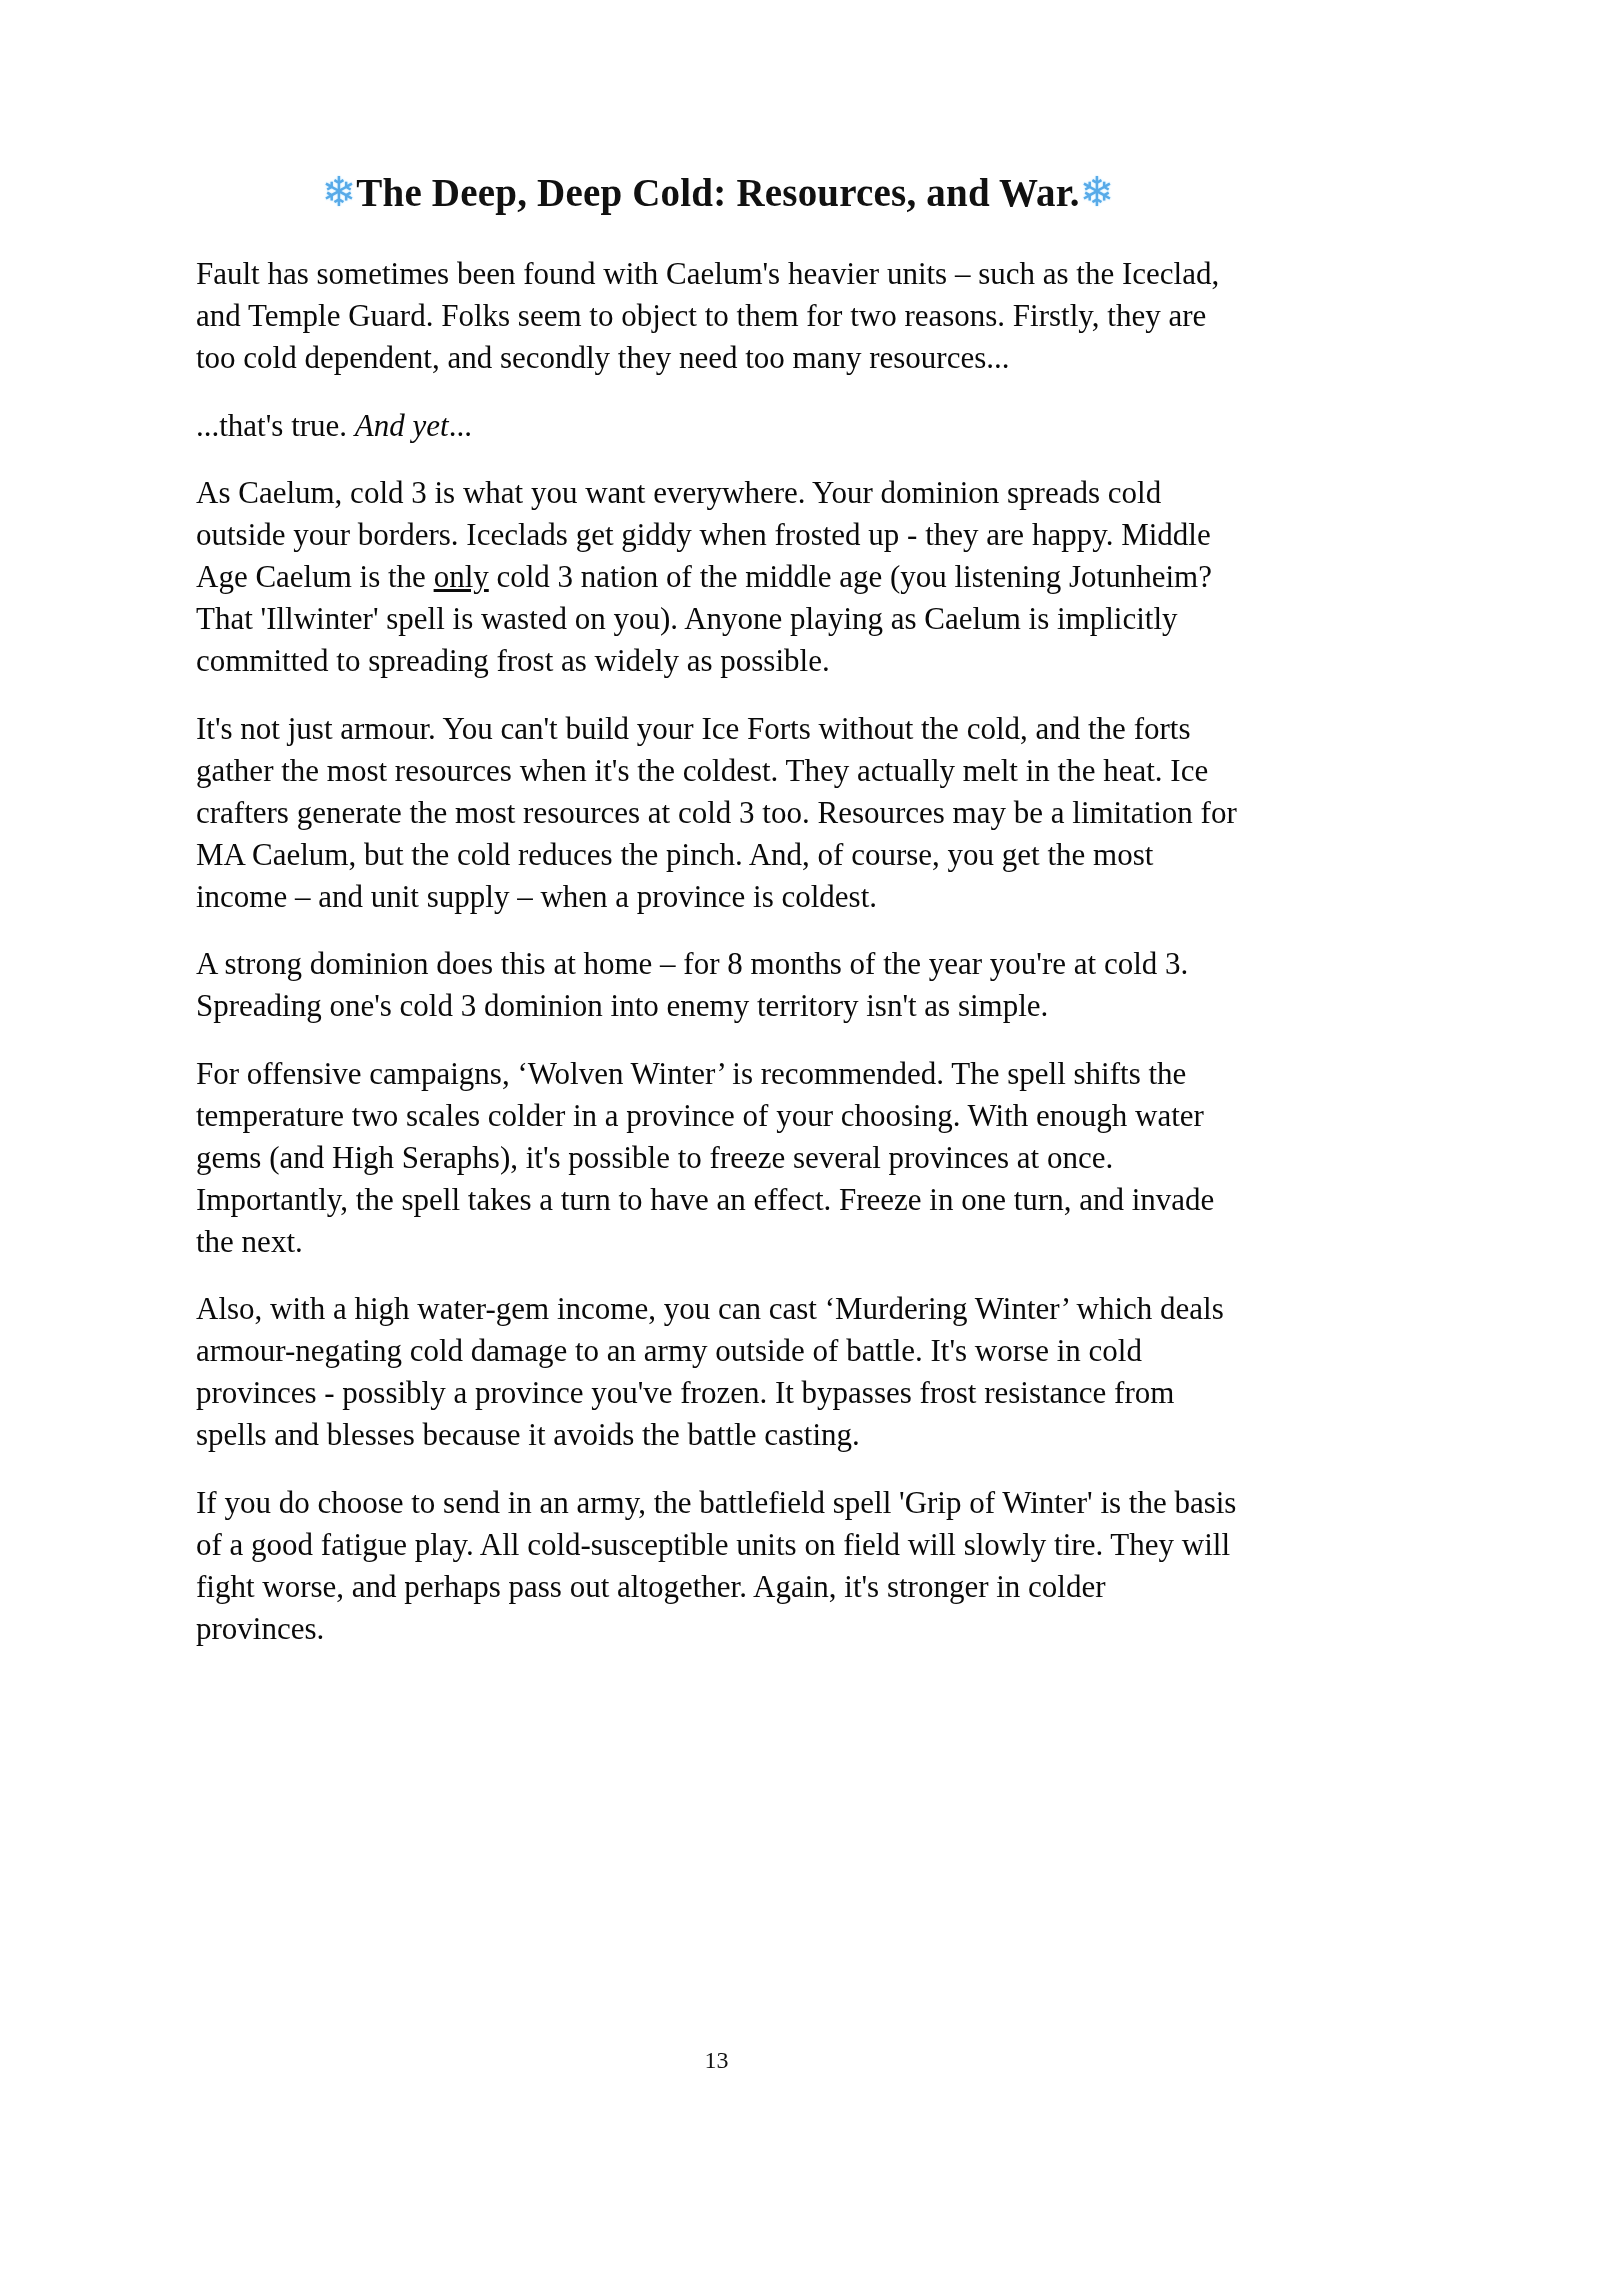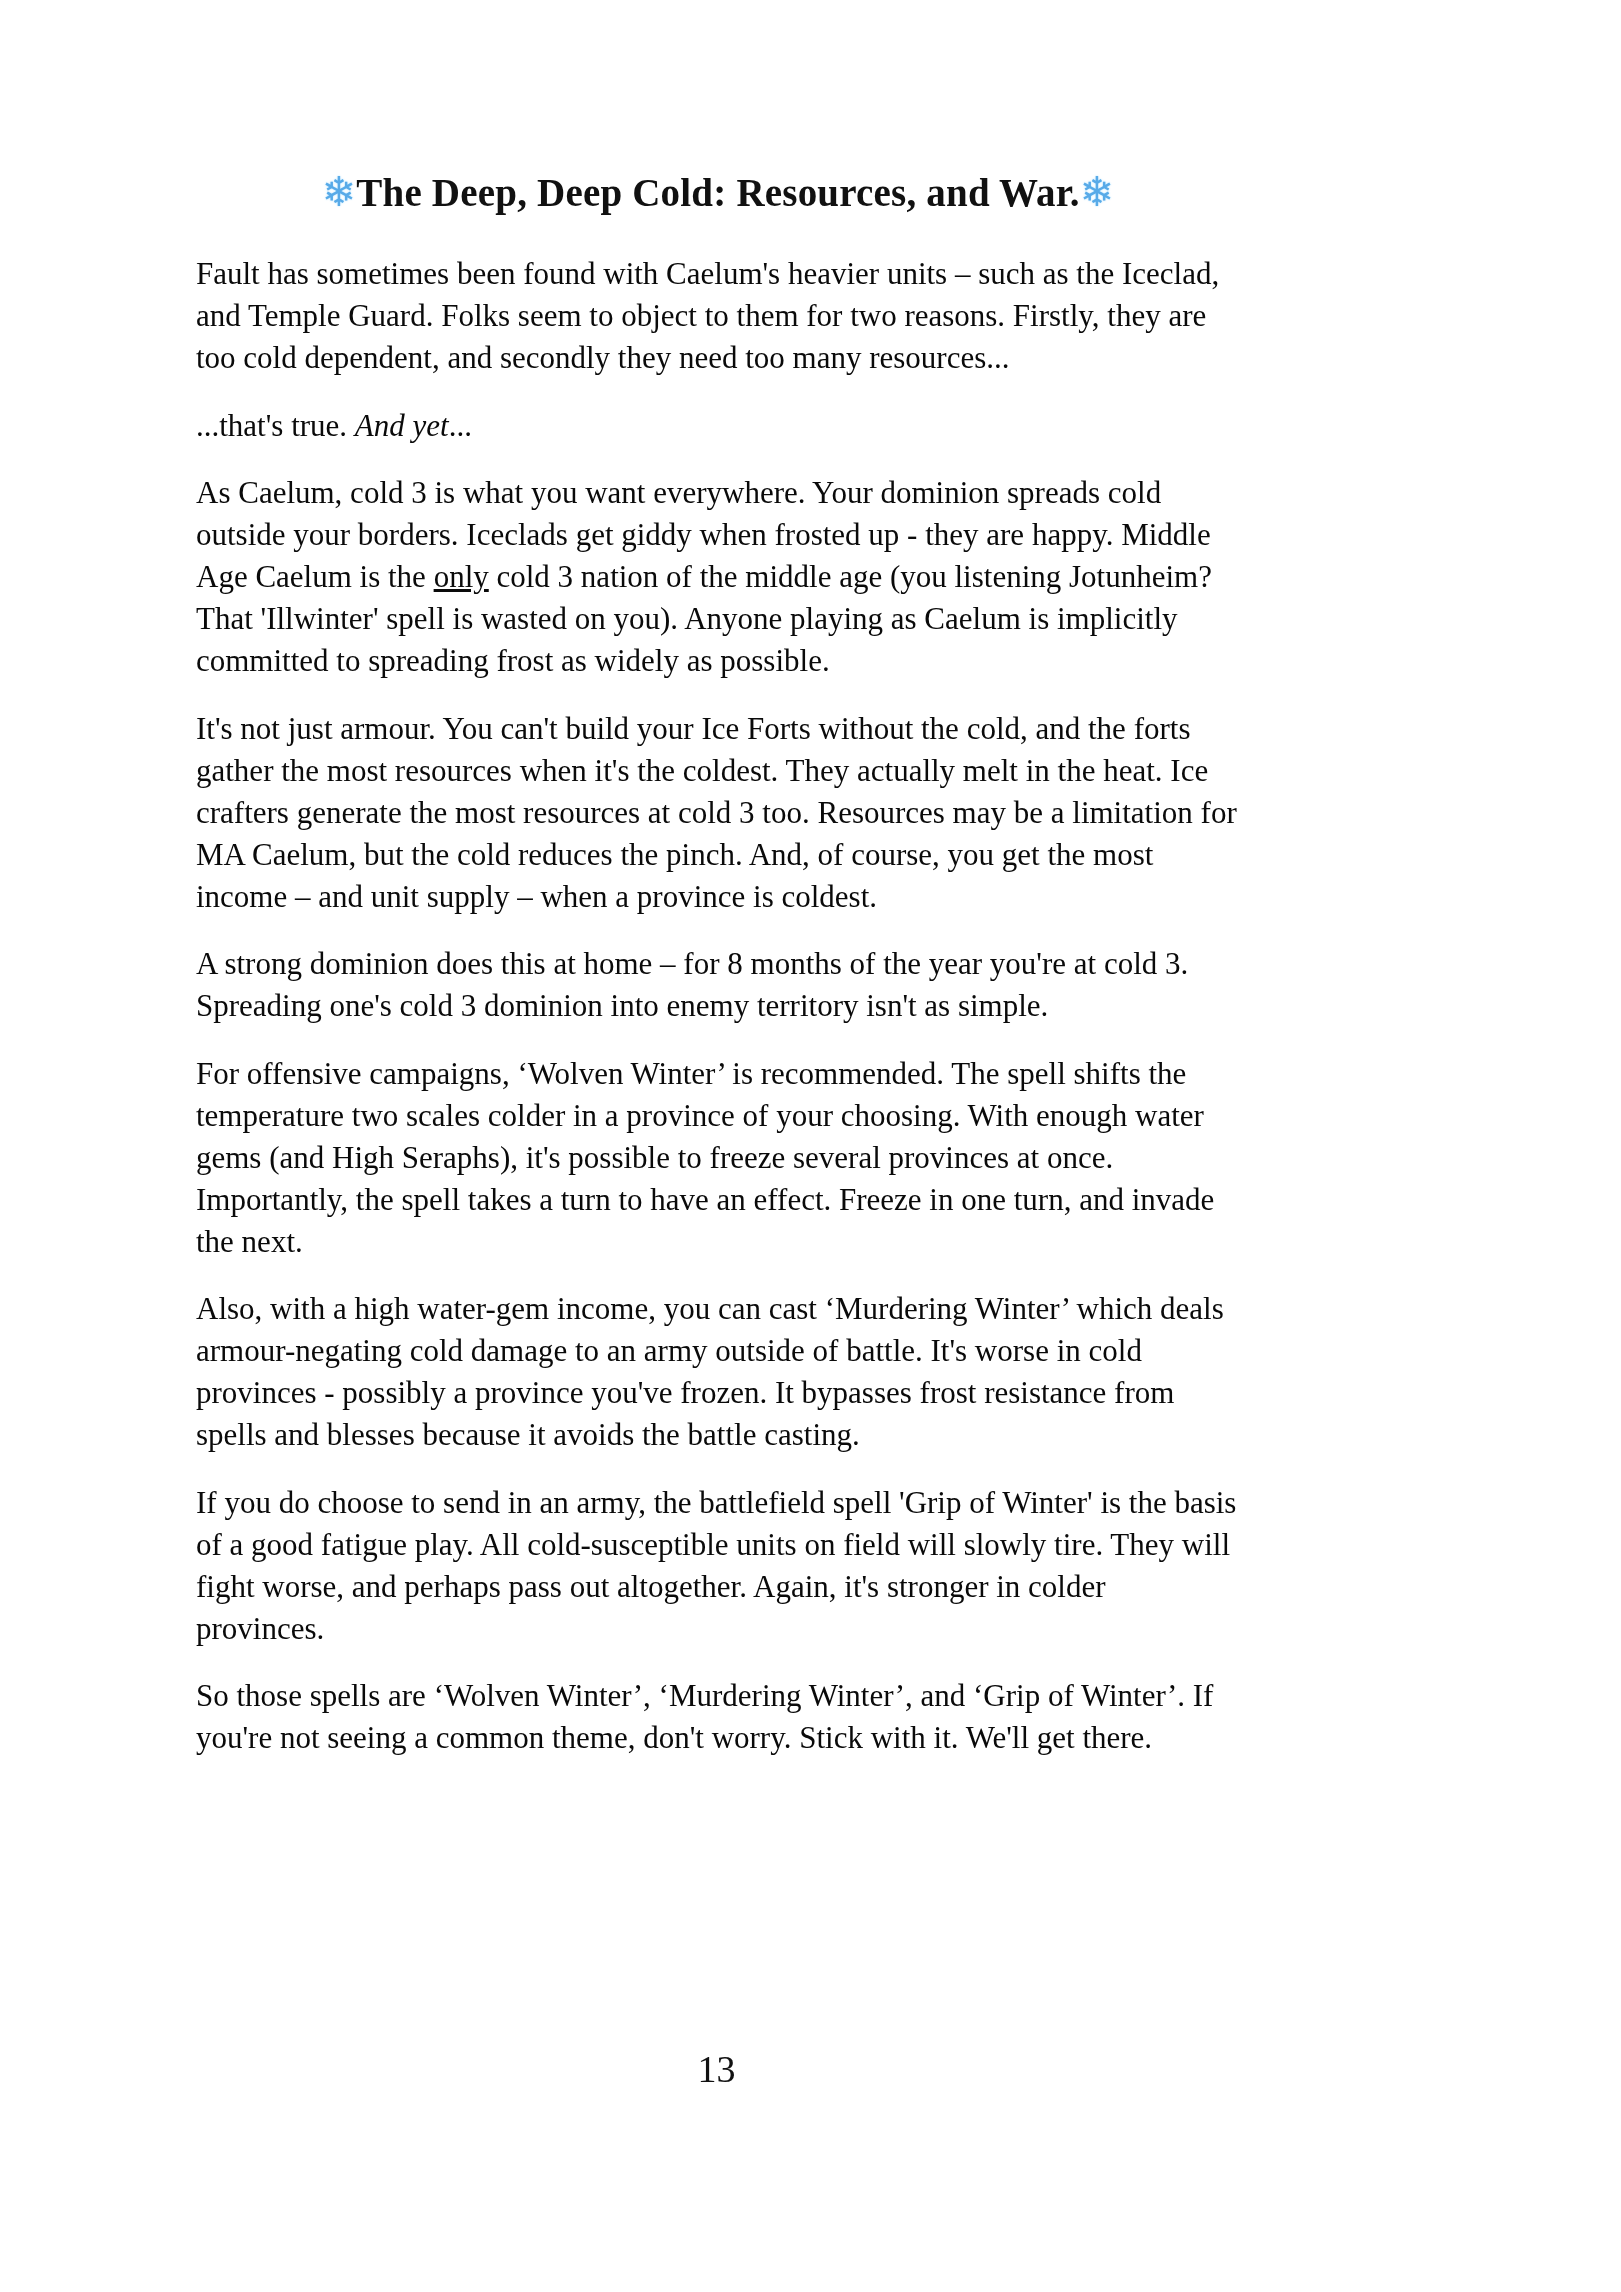--- a/index.html
+++ b/index.html
@@ -42,39 +42,38 @@
     text-align: left;
   }
   .run-italic { font-style: italic; }
   .run-underline { text-decoration: underline; }
   .page-number {
     position: absolute;
     left: 0;
     right: 0;
     top: 2047px;
     text-align: center;
-    font-size: 38px;
+    font-size: 24px;
     color: #111111;
   }
 </style>
 </head>
 <body>
 
 <main class="page">
   <h1 class="title">
     <span class="snowflake" style="color: rgb(88, 170, 232);">❄</span><span>The Deep, Deep Cold: Resources, and War.</span><span class="snowflake" style="color: rgb(88, 170, 232);">❄</span>
   </h1>
 
   <section class="content" id="paragraphs">
       <p><span>Fault has sometimes been found with Caelum's heavier units – such as the Iceclad, and Temple Guard.  Folks seem to object to them for two reasons. Firstly, they are too cold dependent, and secondly they need too many resources...</span></p>
       <p class="center"><span>...that's true. </span><span class="run-italic">And yet</span><span>...</span></p>
       <p><span>As Caelum, cold 3 is what you want everywhere. Your dominion spreads cold outside your borders. Iceclads get giddy when frosted up - they are happy. Middle Age Caelum is the </span><span class="run-underline">only</span><span> cold 3 nation of the middle age (you listening Jotunheim? That 'Illwinter' spell is wasted on you). Anyone playing as Caelum is implicitly committed to spreading frost as widely as possible.</span></p>
       <p><span>It's not just armour. You can't build your Ice Forts without the cold, and the forts gather the most resources when it's the coldest. They actually melt in the heat. Ice crafters generate the most resources at cold 3 too. Resources may be a limitation for MA Caelum, but the cold reduces the pinch. And, of course, you get the most income – and unit supply – when a province is coldest.</span></p>
       <p><span>A strong dominion does this at home – for 8 months of the year you're at cold 3. Spreading one's cold 3 dominion into enemy territory isn't as simple.</span></p>
       <p><span>For offensive campaigns, ‘Wolven Winter’ is recommended. The spell shifts the temperature two scales colder in a province of your choosing. With enough water gems (and High Seraphs), it's possible to freeze several provinces at once. Importantly, the spell takes a turn to have an effect. Freeze in one turn, and invade the next.</span></p>
       <p><span>Also, with a high water-gem income, you can cast ‘Murdering Winter’ which deals armour-negating cold damage to an army outside of battle. It's worse in cold provinces - possibly a province you've frozen. It bypasses frost resistance from spells and blesses because it avoids the battle casting.</span></p>
       <p><span>If you do choose to send in an army, the battlefield spell 'Grip of Winter' is the basis of a good fatigue play. All cold-susceptible units on field will slowly tire. They will fight worse, and perhaps pass out altogether. Again, it's stronger in colder provinces.</span></p>
-      <p><span>So those spells are ‘Wolven Winter’, ‘Murdering Winter’, and ‘Grip of Winter’. If you're not seeing a common theme, don't worry. Stick with it. We'll get there.</span></p>
     </section>
 
   <div class="page-number">13</div>
 </main>
 
 
 </body></html>

